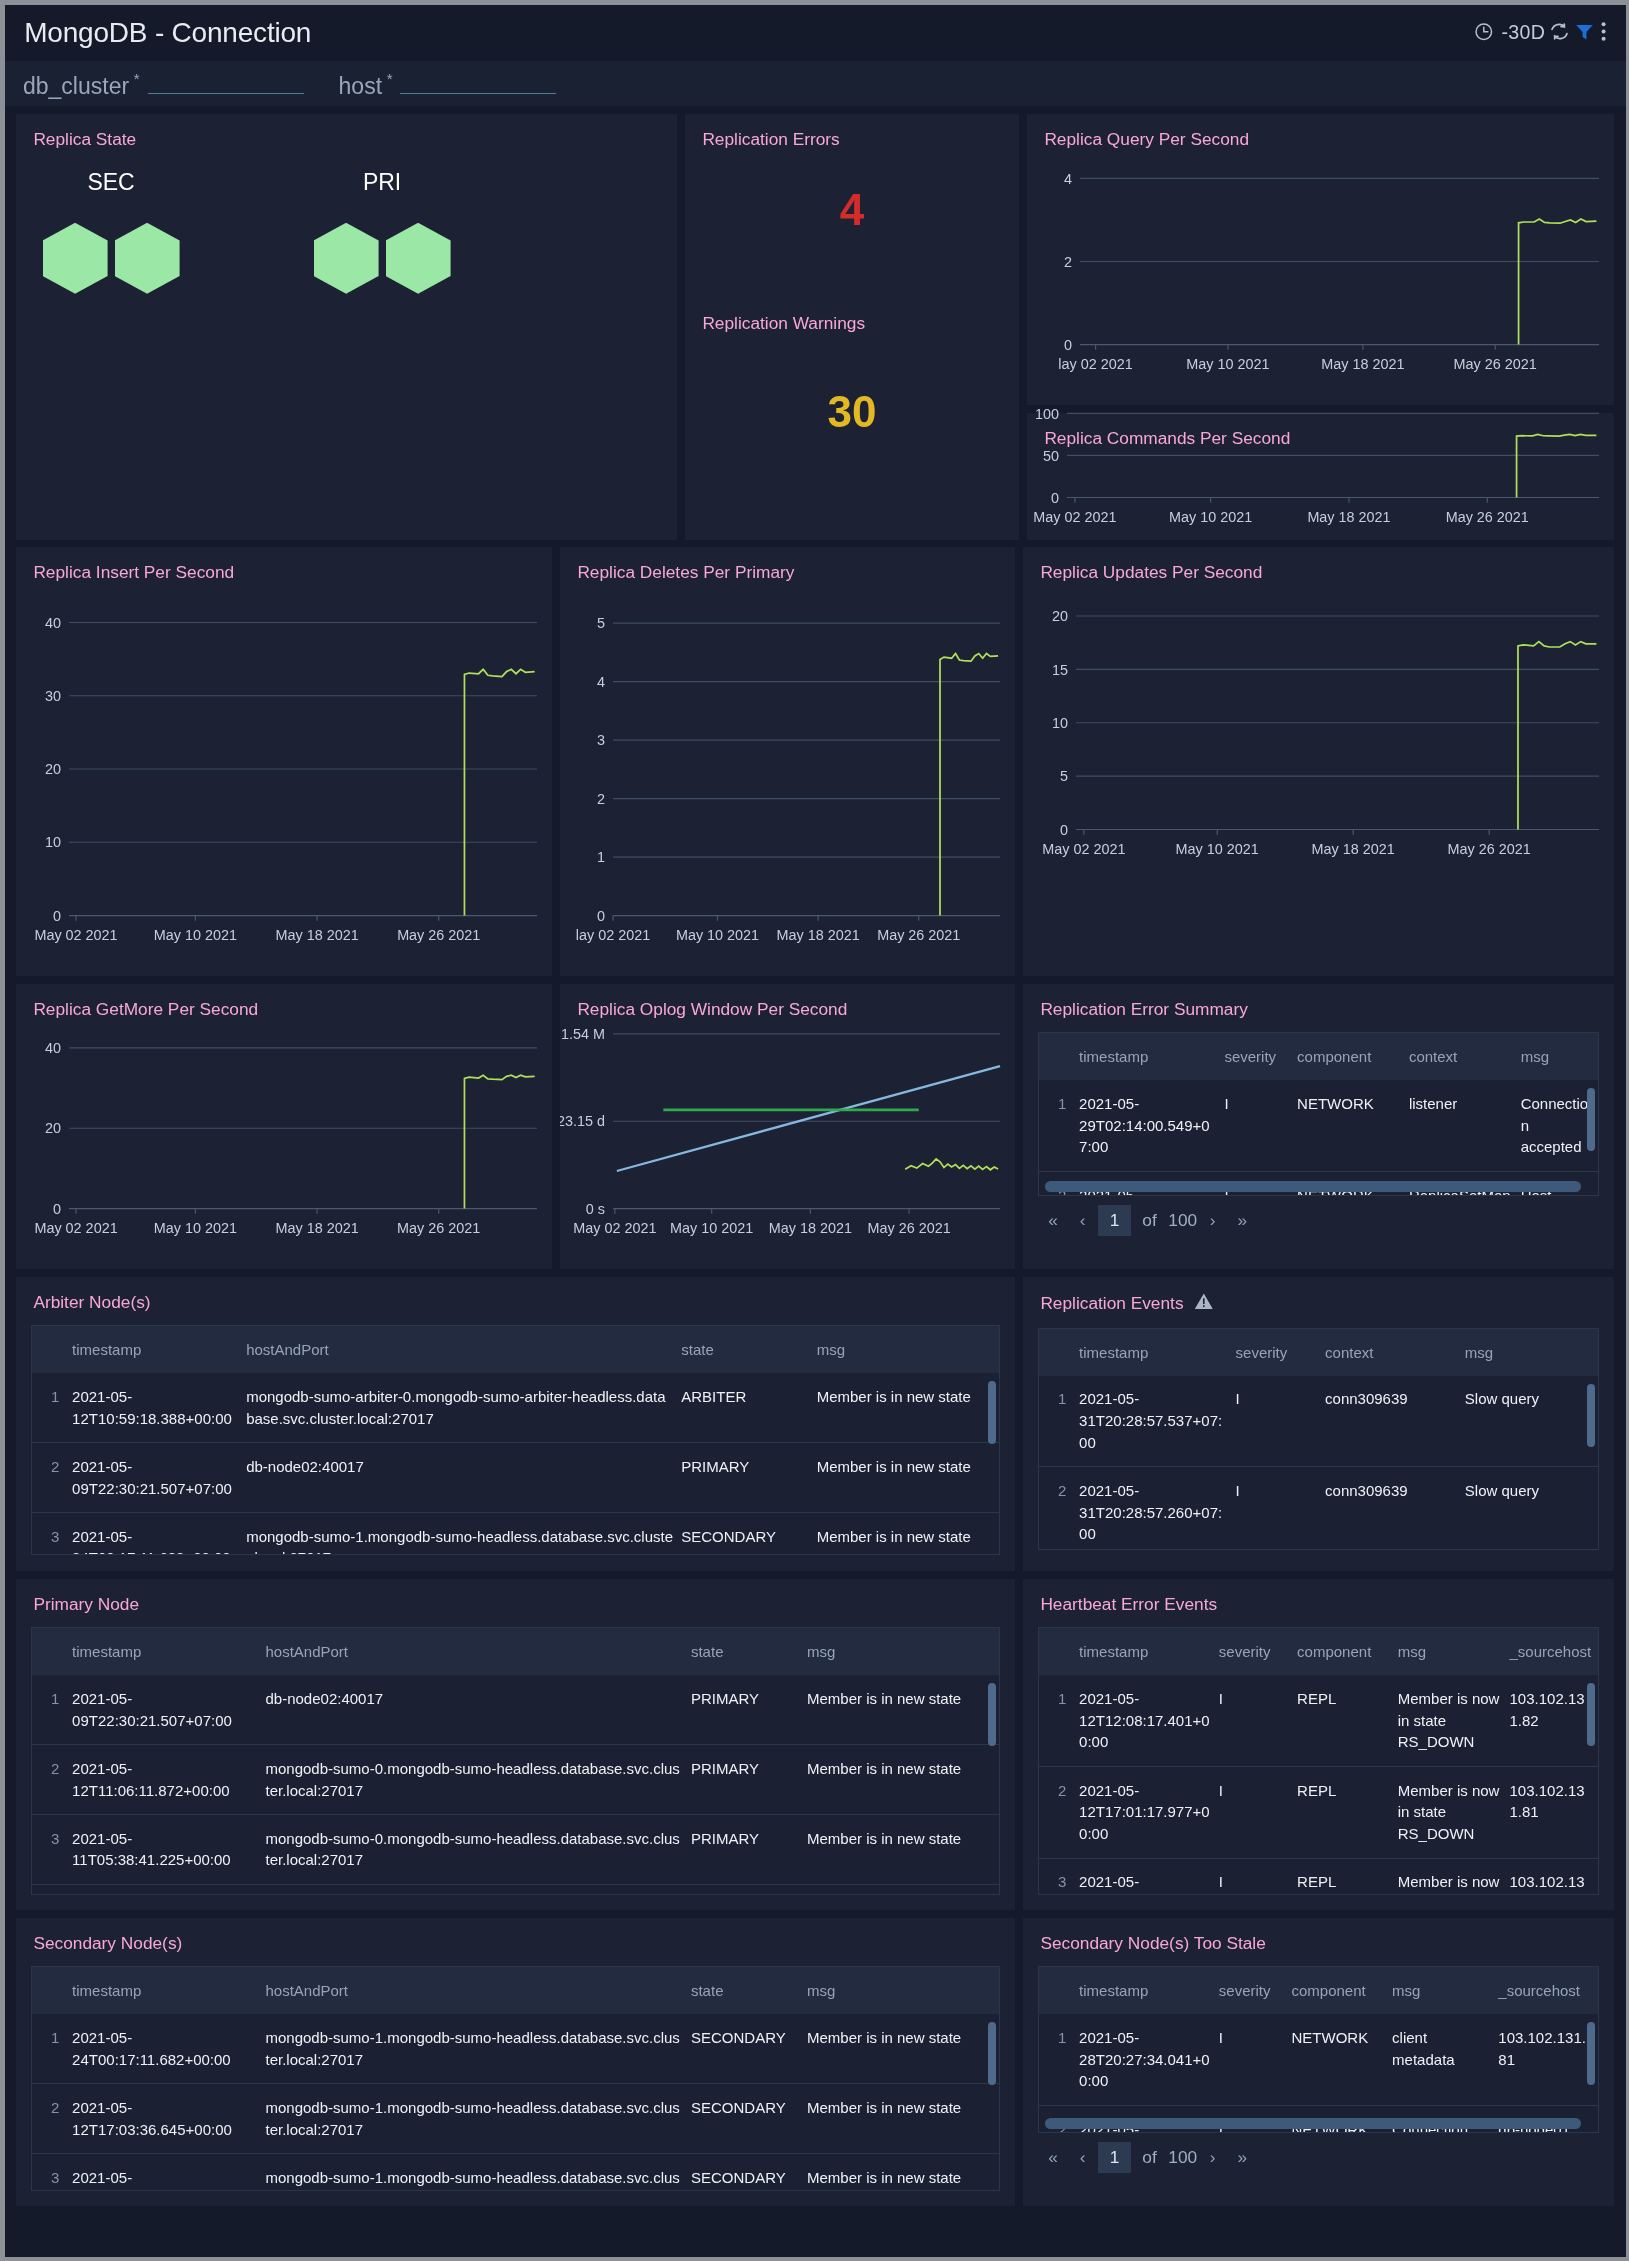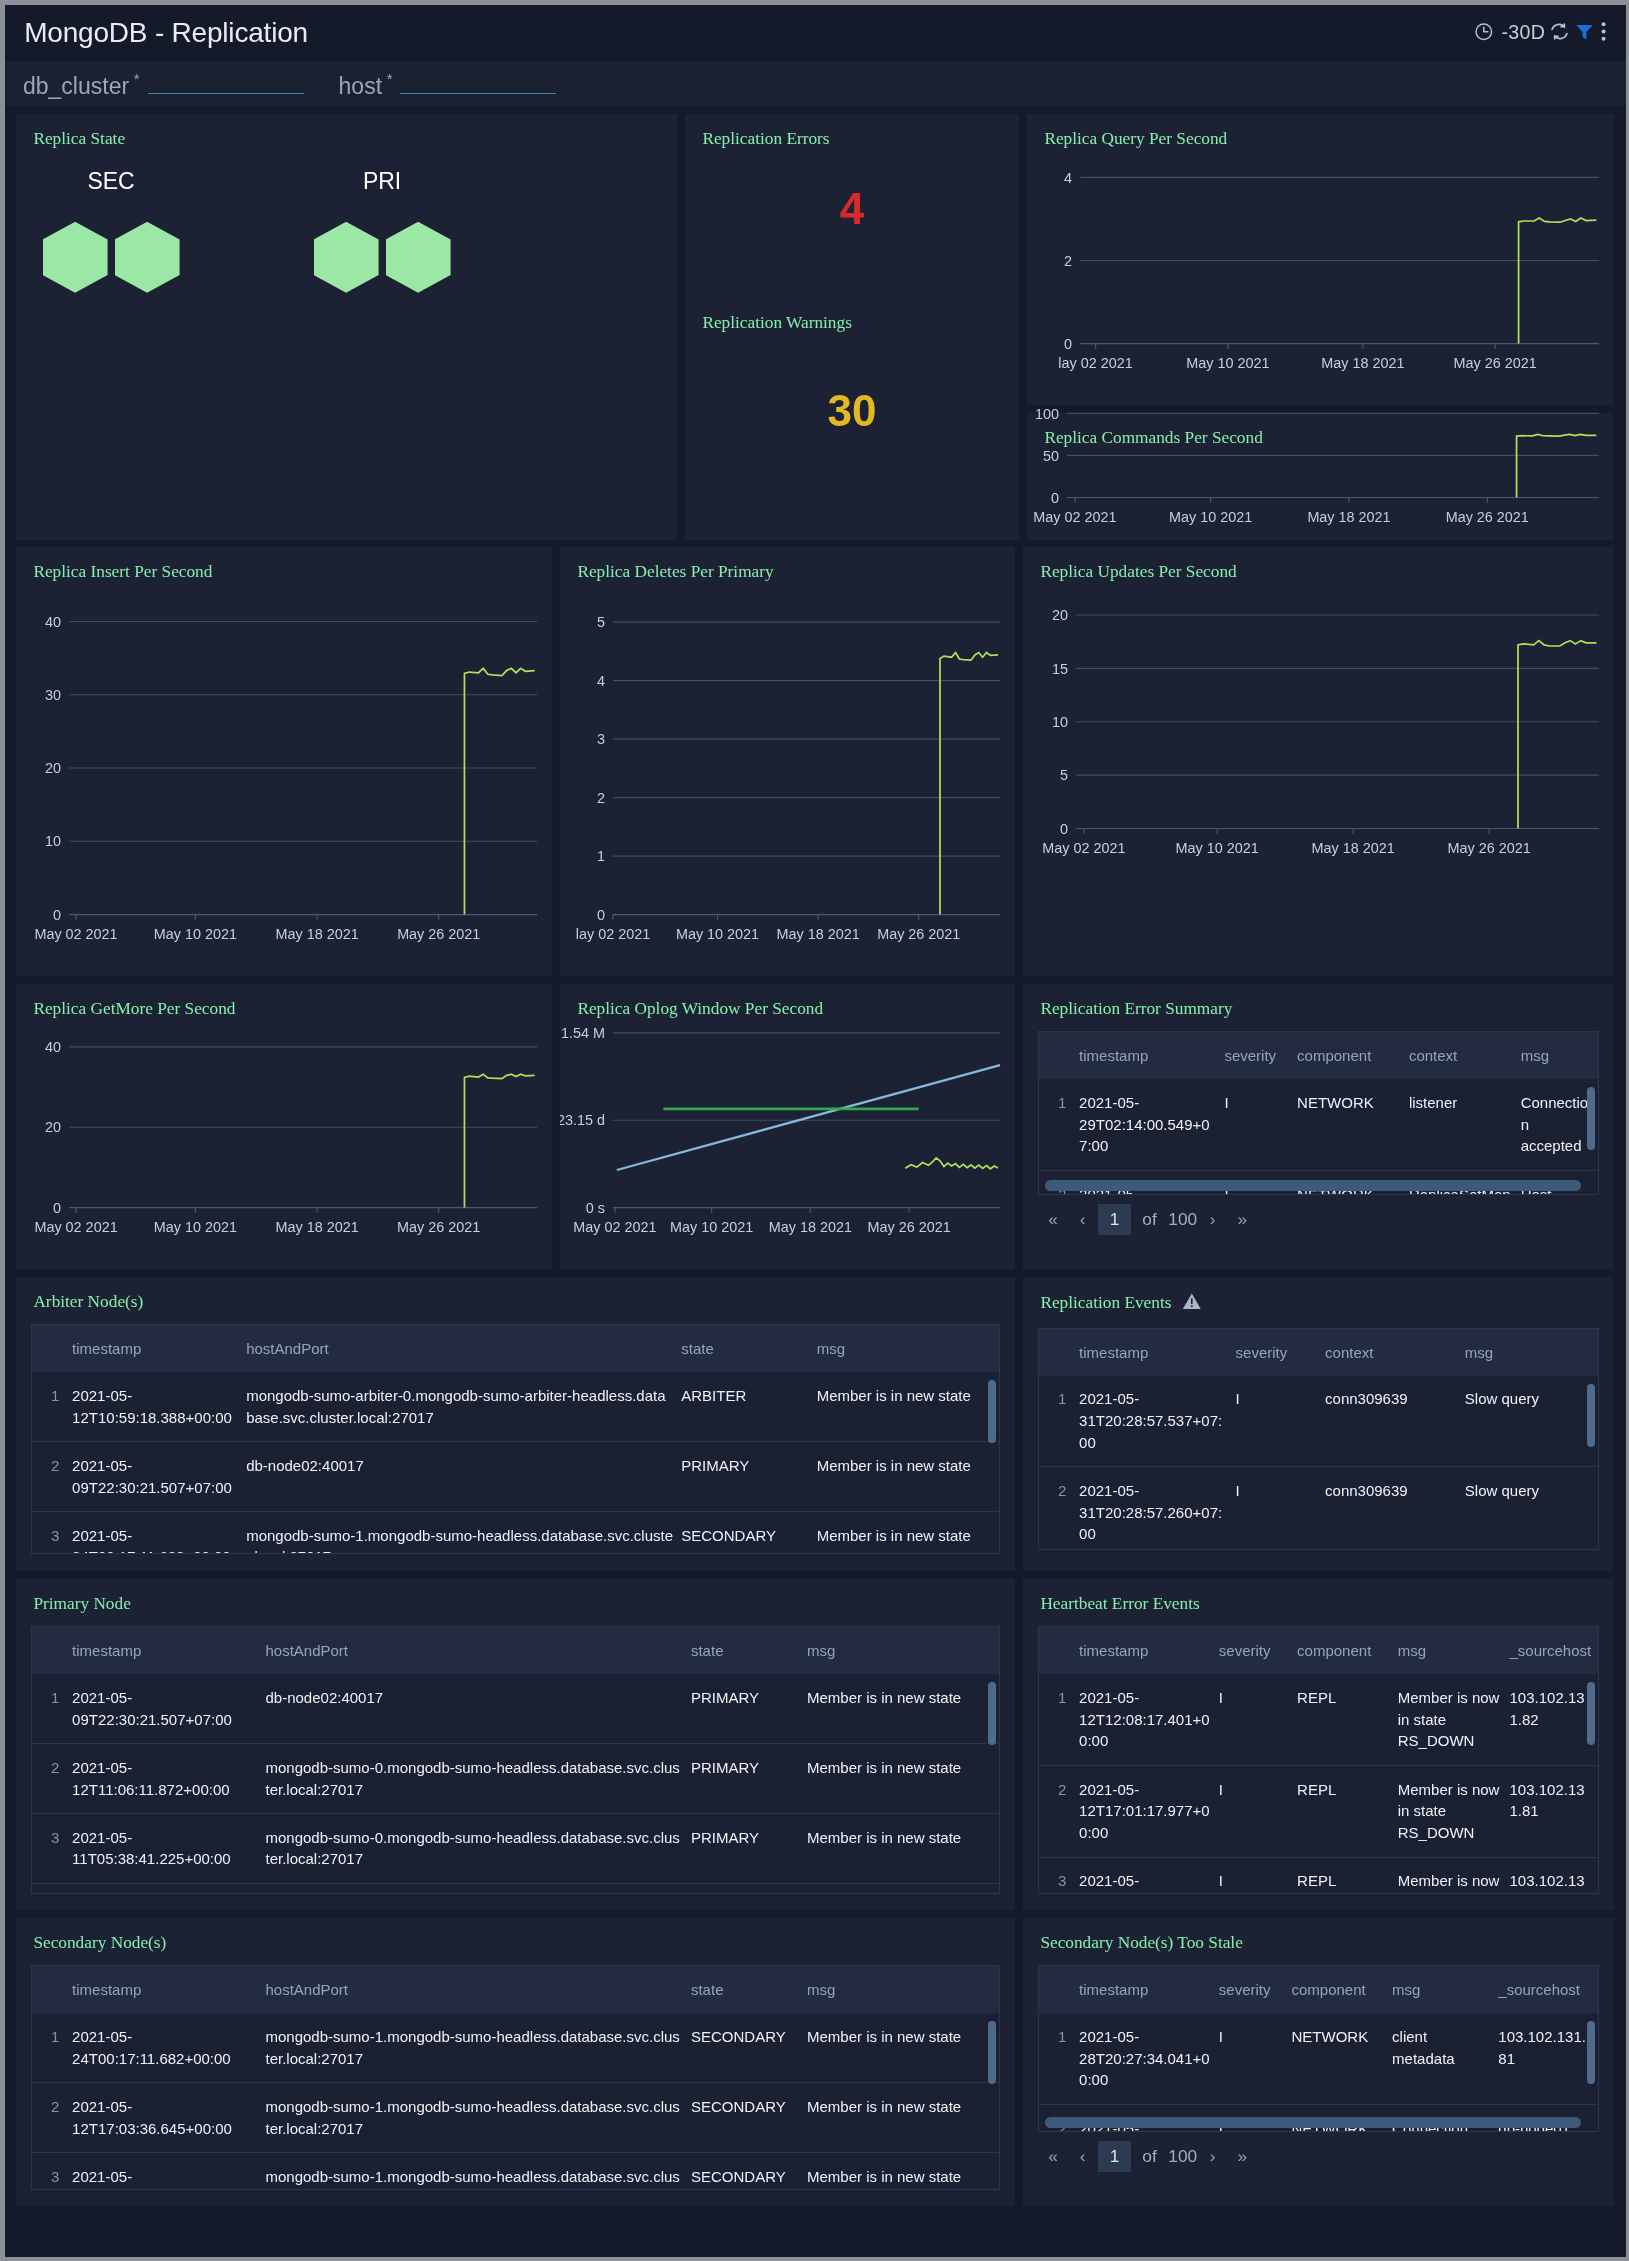--- a/index.html
+++ b/index.html
@@ -42,22 +42,22 @@
     width: 156px; height: 25px; margin-left: 8px;
     border: none; border-bottom: 1.7px solid #4a7fa8;
     background: transparent; color: #dfe6ef; font-size: 16px;
     font-family: "Liberation Sans", sans-serif; outline: none;
   }
   
   .board { flex: 1; padding: 8px 11.5px 11.5px 11.5px; overflow: hidden; }
   .row { display: flex; gap: 8px; margin-bottom: 8px; }
   .panel { background: #1c2233; position: relative; overflow: hidden; }
   .panel-title {
-    font-size: 17.3px; color: #86efac; font-weight: 400;
-    padding: 15px 0 0 17.3px; display: flex; align-items: center; gap: 10.4px; font-family: Liberation Serif, serif;
+    font-size: 17.3px; color: #f9a8d4; font-weight: 400;
+    padding: 15px 0 0 17.3px; display: flex; align-items: center; gap: 10.4px;
   }
   
   .state-wrap { display: flex; padding: 19.6px 0 0 23px; gap: 127px; }
   .state-col { display: flex; flex-direction: column; align-items: center; width: 144px; }
   .state-label { font-size: 23px; color: #ffffff; margin-bottom: 26.5px; }
   .hex-pair { display: flex; gap: 7px; }
   .hex {
     width: 65px; height: 71px; background: #9be8a6;
     clip-path: polygon(50% 0%, 100% 25%, 100% 75%, 50% 100%, 0% 75%, 0% 25%);
   }
@@ -100,21 +100,21 @@
   .pg-num { background: #2c3a52; color: #dbe4ef; padding: 4.6px 11.5px; }
   .pg-of { padding: 0 8px; }
   .warn-tri { display: inline-block; }
 </style>
 </head>
 <body>
 
 <div class="app">
 
   <div class="titlebar">
-    <div class="app-title">MongoDB - Replication</div>
+    <div class="app-title">MongoDB - Connection</div>
     <div class="tb-spacer"></div>
     <div class="tb-group">
       <div class="tb-btn">
         <span class="ico">
           <svg width="19.6" height="19.6" viewBox="0 0 24 24">
               <circle cx="12" cy="12" r="9.5" fill="none" stroke="#b6c0cf" stroke-width="1.8"></circle>
               <path d="M12 6.5V12h5" fill="none" stroke="#b6c0cf" stroke-width="1.8" stroke-linecap="round"></path>
             </svg>
         </span>
         <span class="tb-range">-30D</span>

